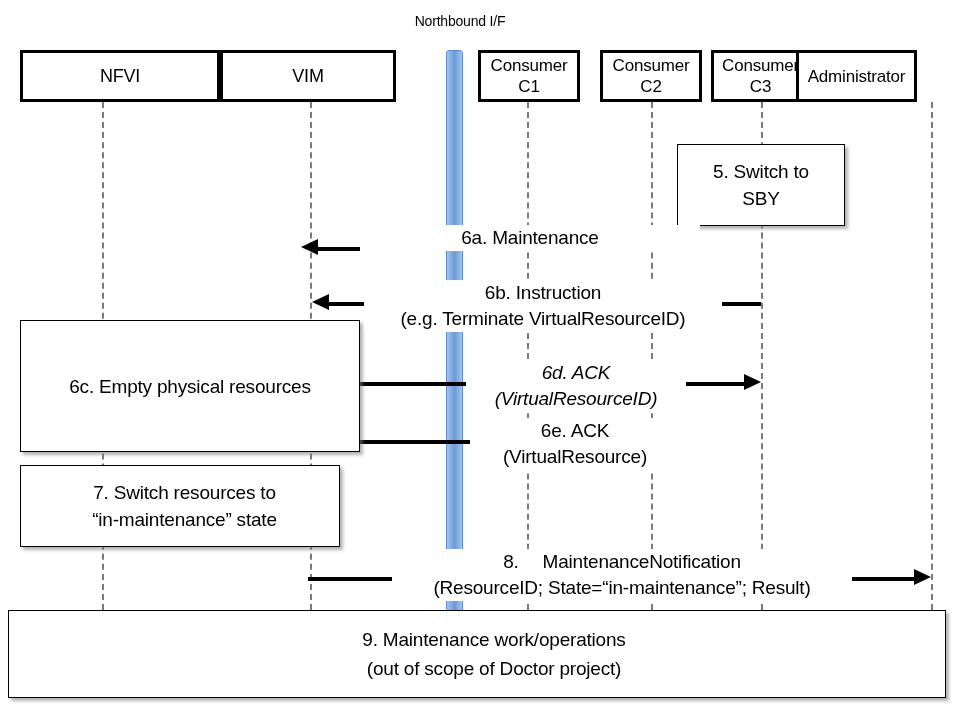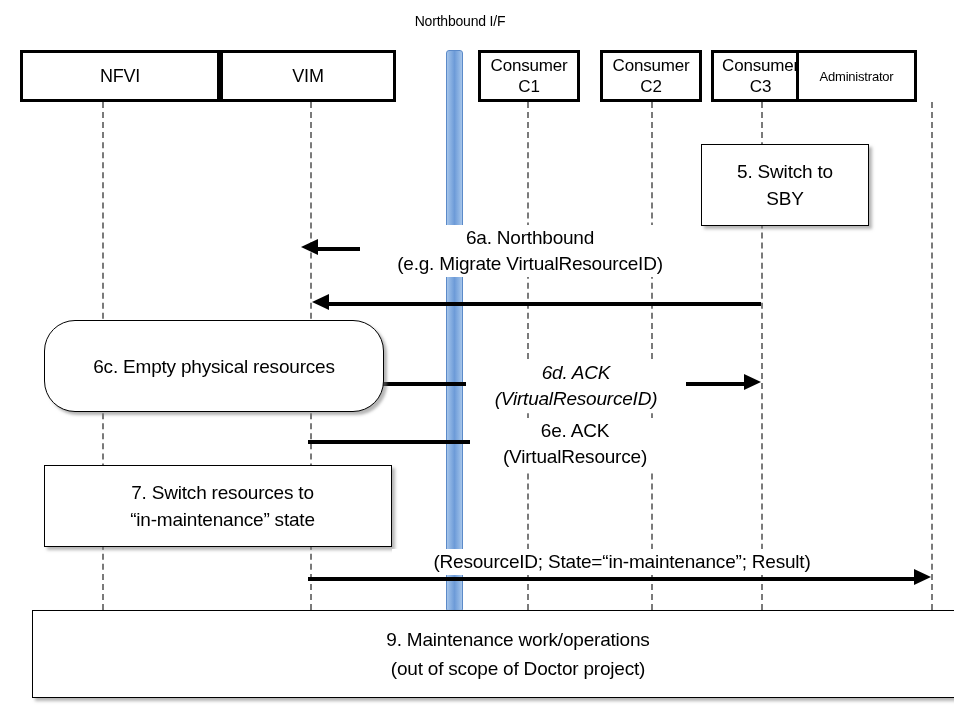--- a/index.html
+++ b/index.html
@@ -78,21 +78,20 @@
     border: 1.5px solid #000000;
     box-shadow: 3px 3px 3px rgba(120,120,120,0.55);
     display: flex;
     align-items: center;
     justify-content: center;
     text-align: center;
     font-size: 19px;
     line-height: 27px;
     letter-spacing: -0.2px;
     z-index: 7;
-    margin-left: 24px;
   }
   .note-box .note-label { display: block; white-space: pre-line; }
 
   
   .msg-line {
     position: absolute;
     height: 0;
     border-top: 4px solid #000000;
     z-index: 5;
   }
@@ -158,65 +157,69 @@
   <div class="actor-box" style="left:600px; top:50px; width:102px; height:52px; font-size:17px; line-height:21px;">
     <span class="actor-label">Consumer
 C2</span>
   </div>
 
   <div class="actor-box" style="left:711px; top:50px; width:99px; height:52px; font-size:17px; line-height:21px;">
     <span class="actor-label">Consumer
 C3</span>
   </div>
 
-  <div class="actor-box" style="left:796px; top:50px; width:121px; height:52px; font-size:13px; line-height:21px;">
+  <div class="actor-box" style="left:796px; top:50px; width:121px; height:52px; font-size:17px; line-height:21px;">
     <span class="actor-label">Administrator</span>
   </div>
 
   <div class="note-box" style="left:677px; top:144px; width:168px; height:82px;">
     <span class="note-label">5. Switch to
 SBY</span>
   </div>
 
   <div class="msg-line" style="left:318px; top:247px; width:334px;"></div>
   <div class="msg-head left" style="left:301px; top:239px;"></div>
   <div class="msg-label" style="left:360px; top:225px; width:340px;">
-    <span class="l1">6a. Northbound</span>
-    <span class="l2">(e.g. Migrate VirtualResourceID)</span>
+    <span class="l1">6a. Maintenance</span>
   </div>
 
   <div class="msg-line" style="left:329px; top:302px; width:432px;"></div>
   <div class="msg-head left" style="left:312px; top:294px;"></div>
-
-  <div class="note-box" style="left:20px; top:320px; width:340px; height:92px;border-radius:31px;">
+  <div class="msg-label" style="left:364px; top:280px; width:358px;">
+    <span class="l1">6b. Instruction</span>
+    <span class="l2">(e.g. Terminate VirtualResourceID)</span>
+  </div>
+
+  <div class="note-box" style="left:20px; top:320px; width:340px; height:132px;">
     <span class="note-label">6c. Empty physical resources</span>
   </div>
 
   <div class="msg-line" style="left:360px; top:382px; width:384px;"></div>
   <div class="msg-head right" style="left:744px; top:374px;"></div>
   <div class="msg-label" style="left:466px; top:360px; width:220px;font-style:italic;">
     <span class="l1">6d. ACK</span>
     <span class="l2">(VirtualResourceID)</span>
   </div>
 
   <div class="msg-line" style="left:308px; top:440px; width:327px;"></div>
   <div class="msg-head right" style="left:635px; top:432px;"></div>
   <div class="msg-label" style="left:470px; top:418px; width:210px;">
     <span class="l1">6e. ACK</span>
     <span class="l2">(VirtualResource)</span>
   </div>
 
-  <div class="note-box" style="left:20px; top:465px; width:348px; height:82px;padding-left:9px;">
+  <div class="note-box" style="left:20px; top:465px; width:320px; height:82px;padding-left:9px;">
     <span class="note-label">7. Switch resources to
 “in-maintenance” state</span>
   </div>
 
   <div class="msg-line" style="left:308px; top:577px; width:606px;"></div>
   <div class="msg-head right" style="left:914px; top:569px;"></div>
   <div class="msg-label" style="left:392px; top:549px; width:460px;">
+    <span class="l1">8.  MaintenanceNotification</span>
     <span class="l2">(ResourceID; State=“in-maintenance”; Result)</span>
   </div>
 
   <div class="note-box" style="left:8px; top:610px; width:938px; height:88px; line-height:29px;padding-left:34px;">
     <span class="note-label">9. Maintenance work/operations
 (out of scope of Doctor project)</span>
   </div>
 
 </div>
 

